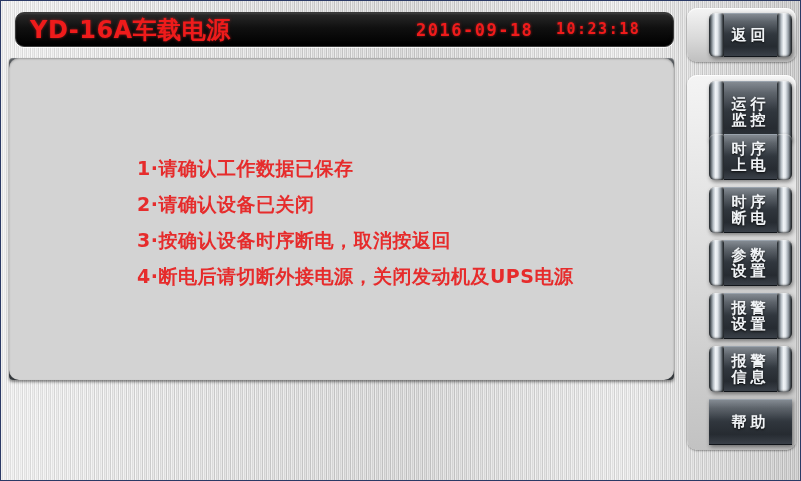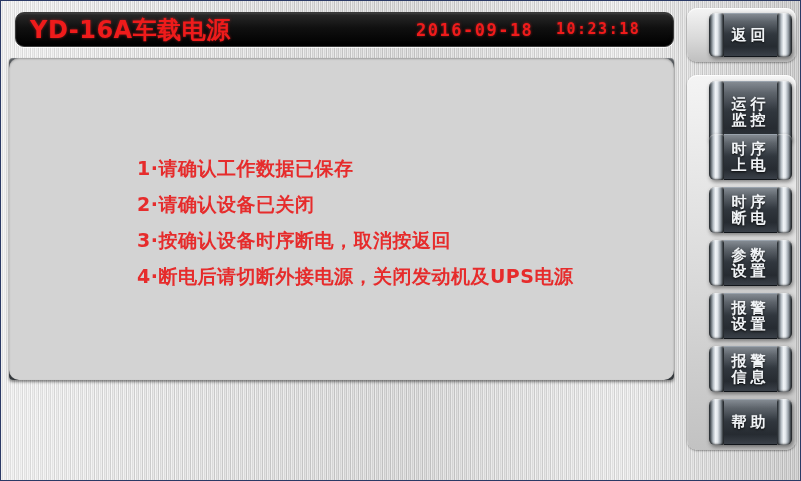--- a/index.html
+++ b/index.html
@@ -234,21 +234,21 @@
   .sbtn .lbl.two { letter-spacing: 4px; }
 
   #btn-return { top: 5px;  height: 44px; }
 
   #btn-run-monitor  { top: 6px;   height: 62px; }
   #btn-seq-power-on { top: 59px;  height: 46px; }
   #btn-seq-power-off{ top: 112px; height: 46px; }
   #btn-param-set    { top: 165px; height: 46px; border-radius: 7px; }
   #btn-alarm-set    { top: 218px; height: 46px; }
   #btn-alarm-info   { top: 271px; height: 46px; }
-  #btn-help         { top: 324px; height: 46px; }
+  #btn-help         { top: 324px; height: 46px; flex-direction: column; }
 </style>
 </head>
 <body>
 
 <div id="screen">
 
   <div id="titlebar">
     <span class="led-text" id="title-main">YD-16A车载电源</span>
     <span class="led-text" id="title-date">2016-09-18</span>
     <span class="led-text" id="title-time">10:23:18</span>

